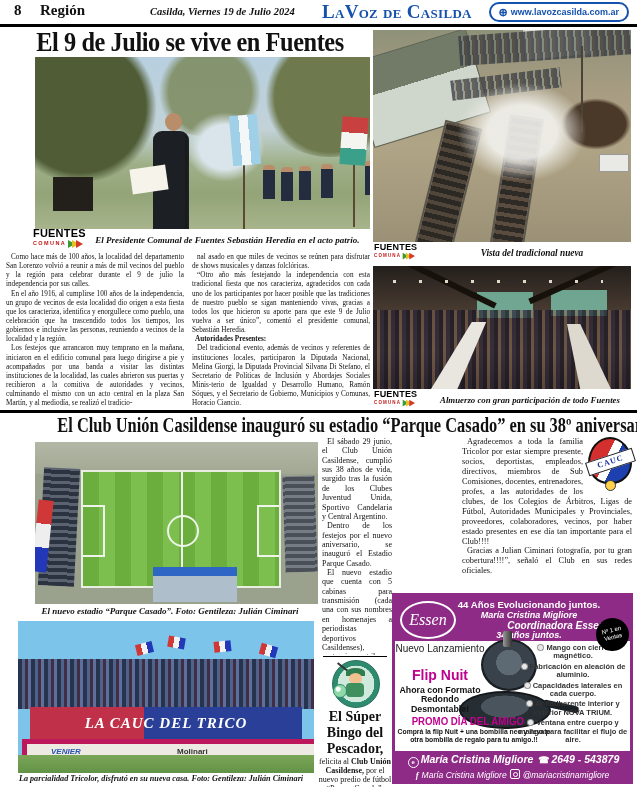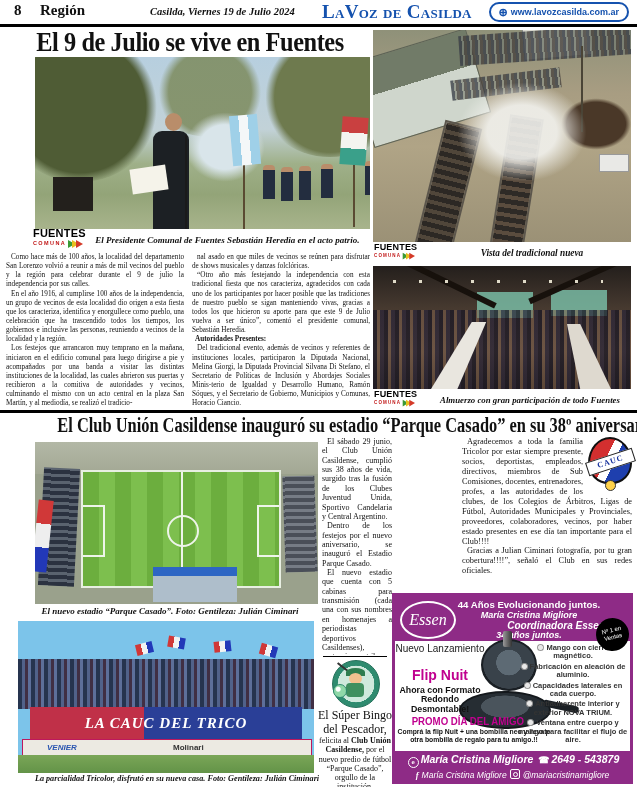--- a/index.html
+++ b/index.html
@@ -73,32 +73,32 @@
   .tricflag{left:0px;top:58px;width:15px;height:72px;background:linear-gradient(to bottom,#d03838 0 33%,#eee 33% 66%,#2238b8 66%);transform:rotate(6deg);}
   .stand-r{right:2px;top:34px;width:32px;height:96px;background:repeating-linear-gradient(0deg,#4a4f58 0 4px,#767c85 4px 7px);transform:rotate(-2deg);}
   .bldblue{left:118px;bottom:2px;width:84px;height:26px;background:#aebecb;border-top:9px solid #2d66c4;}
 
   
   .ph-fans{left:18px;top:621px;width:296px;height:152px;background:#7cc4ea;}
   .crowdF{left:0;top:38px;width:296px;height:50px;background:repeating-linear-gradient(90deg,#26344f 0 4px,#51628a 4px 7px,#402f44 7px 10px,#5d6f9a 10px 13px);}
   .ffly{width:17px;height:11px;background:linear-gradient(90deg,#d03838 0 33%,#f2f2f2 33% 66%,#2238b8 66%);}
   .banner{left:12px;top:86px;width:272px;height:32px;background:linear-gradient(90deg,#c03048 0 42%,#2a3f97 42%);display:flex;align-items:center;justify-content:center;}
   .banner span{position:static;color:#fff;font-weight:bold;font-style:italic;font-size:15px;letter-spacing:1px;white-space:nowrap;}
-  .sponsor{left:4px;top:118px;width:288px;height:16px;background:#eceae2;border:1px solid #be185d;}
+  .sponsor{left:4px;top:118px;width:288px;height:16px;background:#eceae2;border:5px solid #be185d;}
   .sp-v{left:24px;top:3px;font-family:"Liberation Sans",sans-serif;font-weight:bold;font-style:italic;color:#2a55b0;font-size:8px;}
   .sp-m{left:150px;top:3px;font-family:"Liberation Sans",sans-serif;font-weight:bold;color:#333;font-size:8px;}
   .grassF{left:0;top:134px;width:296px;height:18px;background:linear-gradient(to bottom,#7aa657,#639348);}
 
   
   .cap{position:absolute;font-weight:bold;font-style:italic;text-align:center;}
   .cap1{left:85px;top:235px;width:285px;font-size:9px;}
   .cap2{left:432px;top:248px;width:200px;font-size:9.3px;}
   .cap3{left:424px;top:395px;width:212px;font-size:8.8px;}
   .cap4{left:20px;top:606px;width:300px;font-size:9px;}
-  .cap5{left:0px;top:774px;width:322px;font-size:8.2px;white-space:nowrap;margin-left:16px;}
+  .cap5{left:0px;top:774px;width:322px;font-size:8.2px;white-space:nowrap;}
 
   
   .fuentes{position:absolute;width:54px;font-family:"Liberation Sans",sans-serif;line-height:1;}
   .fuentes.small{transform:scale(.82);transform-origin:left top;}
   .f-name{font-size:11px;font-weight:bold;color:#000;letter-spacing:.2px;}
   .f-sub-row{display:flex;align-items:center;margin-top:1px;}
   .f-sub{font-size:5.5px;font-weight:bold;color:#c11616;letter-spacing:1.4px;}
   .tri{width:0;height:0;border-top:4px solid transparent;border-bottom:4px solid transparent;margin-left:-3px;}
   .tri.g{border-left:7px solid #3a9a35;margin-left:2px;}
   .tri.y{border-left:7px solid #e8c020;}
@@ -130,21 +130,21 @@
   .bingo{position:absolute;left:317px;top:656px;width:76px;text-align:center;}
   .bingo-hr{border:0;border-top:1.5px solid #000;margin:0 6px 3px;}
   .bingo-logo{position:relative;width:46px;height:46px;margin:1px auto 3px;}
   .bl-ring{position:absolute;left:0;top:0;width:46px;height:46px;border-radius:50%;background:radial-gradient(circle,#cfe9dd 0 56%,#2e8b6f 57% 100%);border:1px solid #24705a;}
   .bl-hat{position:absolute;left:14px;top:8px;width:19px;height:8px;border-radius:50% 50% 0 0;background:#2f7d4f;}
   .bl-face{position:absolute;left:17px;top:13px;width:13px;height:11px;border-radius:50%;background:#f2c18f;}
   .bl-body{position:absolute;left:14px;top:23px;width:18px;height:14px;border-radius:4px;background:#3f8f5f;}
   .bl-rod{position:absolute;left:3px;top:10px;width:26px;height:1.5px;background:#333;transform:rotate(38deg);}
   .bl-ball{position:absolute;left:1px;top:24px;width:12px;height:12px;border-radius:50%;background:radial-gradient(circle at 35% 35%,#fff 0 2px,#8fd8a8 3px);border:1px solid #2e8b6f;}
   .bingo-txt{font-size:8px;line-height:1.14;}
-  .bg-b{font-weight:normal;font-size:12px;}
+  .bg-b{font-weight:bold;font-size:14px;}
   .bg-b2{font-weight:bold;}
 
   
   .essen{position:absolute;left:392px;top:593px;width:241px;height:191px;border:3px solid #8e2b86;background:#fff;box-sizing:border-box;font-family:"Liberation Sans",sans-serif;}
   .es-head{position:relative;height:45px;background:#8e2b86;color:#fff;}
   .es-oval{position:absolute;left:5px;top:5px;width:52px;height:34px;border:2px solid #fff;border-radius:50%;text-align:center;line-height:33px;font-family:"Liberation Serif",serif;font-style:italic;font-size:16px;}
   .es-h1{position:absolute;left:58px;top:3px;width:152px;text-align:center;font-weight:bold;font-size:9.6px;}
   .es-h2{position:absolute;left:58px;top:14px;width:152px;text-align:center;font-weight:bold;font-style:italic;font-size:9px;}
   .es-h3{position:absolute;left:58px;top:24px;width:152px;text-align:right;font-weight:bold;font-style:italic;font-size:10px;}
   .es-h4{position:absolute;left:58px;top:34px;width:152px;text-align:center;font-weight:bold;font-style:italic;font-size:9px;}

